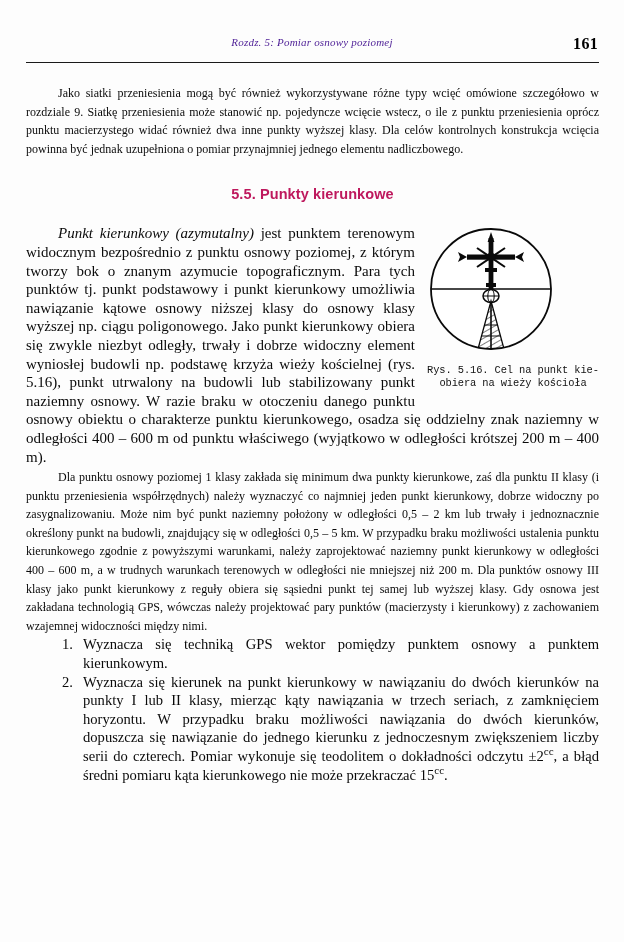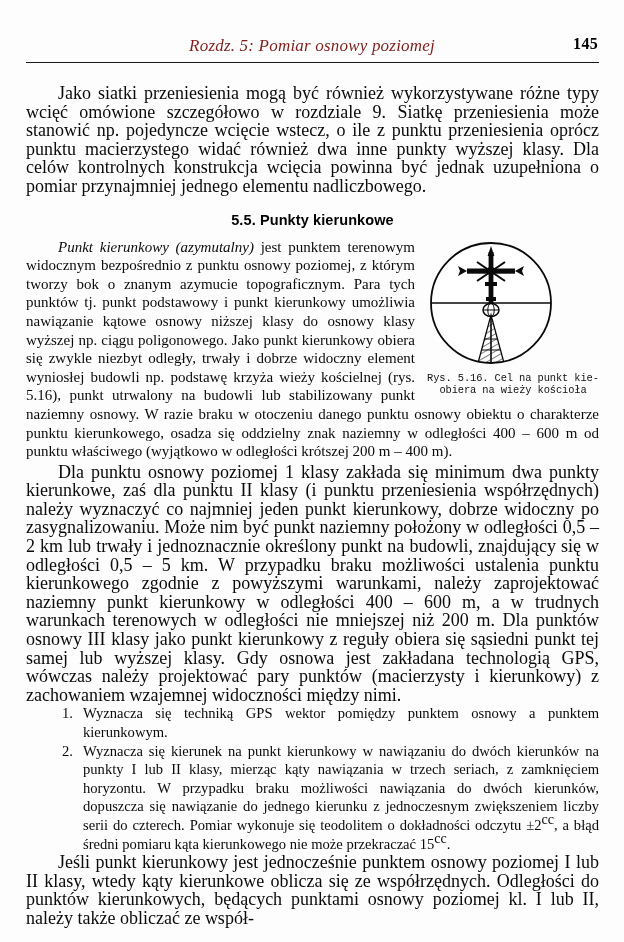--- a/index.html
+++ b/index.html
@@ -31,23 +31,23 @@
     width: 572px;
     height: 26px;
   }
   .header-title {
     position: absolute;
     left: 0;
     top: 0;
     width: 572px;
     text-align: center;
     font-style: italic;
-    font-size: 17px;
+    font-size: 11px;
     letter-spacing: 0.2px;
-    color: #7f1d1d;
+    color: #4c1d95;
   }
   .header-pageno {
     position: absolute;
     right: 0;
     top: -1px;
     font-weight: bold;
     font-size: 16px;
     letter-spacing: 0.3px;
     color: #000;
   }
@@ -62,61 +62,61 @@
 
   
   .content {
     position: absolute;
     left: 26px;
     top: 84px;
     width: 573px;
   }
   p.para {
     margin: 0;
-    font-size: 18px;
+    font-size: 12px;
     line-height: 18.6px;
     text-align: justify;
     text-justify: inter-word;
     color: #0a0a0a;
     hyphens: manual;
   }
   p.para.indent {
     text-indent: 32px;
   }
 
   
   h2.section-heading {
-    margin: 0;
+    margin: 12px;
     font-family: "Liberation Sans", sans-serif;
     font-weight: bold;
     font-size: 14.5px;
     text-align: center;
     letter-spacing: 0.1px;
-    color: #000000;
+    color: #be185d;
   }
 
   
   .figure {
     float: right;
     width: 172px;
     margin: 2px 0 4px 12px;
     text-align: center;
   }
   .figure-art {
     width: 172px;
     height: 130px;
     position: relative;
   }
   .figure-caption {
     font-family: "Liberation Mono", monospace;
     font-size: 10.4px;
     line-height: 12.6px;
     text-align: center;
     color: #111;
-    margin-top: 2px;
+    margin-top: 8px;
     letter-spacing: -0.1px;
   }
 
   
   .wrap-block {
     font-size: 15px;
     line-height: 18.6px;
     text-align: justify;
     color: #0a0a0a;
   }
@@ -141,33 +141,33 @@
     margin: 0;
   }
   ol.rules > li .num {
     position: absolute;
     left: 36px;
     top: 0;
     width: 18px;
     text-align: left;
   }
   sup.cc {
-    font-size: 14px;
+    font-size: 11px;
     vertical-align: super;
     line-height: 0;
   }
 </style>
 </head>
 <body>
 
 <div class="page">
 
   <div class="header">
     <div class="header-title">Rozdz. 5: Pomiar osnowy poziomej</div>
-    <div class="header-pageno">145</div>
+    <div class="header-pageno">161</div>
   </div>
   <div class="header-rule"></div>
 
   <div class="content">
 
     <p class="para indent">Jako siatki przeniesienia mogą być również wykorzystywane różne typy wcięć omówione szczegółowo w rozdziale 9. Siatkę przeniesienia może stanowić np. pojedyncze wcięcie wstecz, o ile z punktu przeniesienia oprócz punktu macierzystego widać również dwa inne punkty wyższej klasy. Dla celów kontrolnych konstrukcja wcięcia powinna być jednak uzupełniona o pomiar przynajmniej jednego elementu nadliczbowego.</p>
 
     <div style="height:16px"></div>
 
     <h2 class="section-heading">5.5. Punkty kierunkowe</h2>
@@ -237,16 +237,15 @@
 
     <ol class="rules">
       <li>
         <span class="num">1.</span><span>Wyznacza się techniką GPS wektor pomiędzy punktem osnowy a punktem kierunkowym.</span>
       </li>
       <li>
         <span class="num">2.</span><span>Wyznacza się kierunek na punkt kierunkowy w nawiązaniu do dwóch kierunków na punkty I lub II klasy, mierząc kąty nawiązania w trzech seriach, z zamknięciem horyzontu. W przypadku braku możliwości nawiązania do dwóch kierunków, dopuszcza się nawiązanie do jednego kierunku z jednoczesnym zwiększeniem liczby serii do czterech. Pomiar wykonuje się teodolitem o dokładności odczytu ±2</span><sup class="cc">cc</sup><span>, a błąd średni pomiaru kąta kierunkowego nie może przekraczać 15</span><sup class="cc">cc</sup><span>.</span>
       </li>
     </ol>
 
-    <p class="para indent">Jeśli punkt kierunkowy jest jednocześnie punktem osnowy poziomej I lub II klasy, wtedy kąty kierunkowe oblicza się ze współrzędnych. Odległości do punktów kierunkowych, będących punktami osnowy poziomej kl. I lub II, należy także obliczać ze współ-</p>
 
   </div>
 </div>
 
 </body></html>

